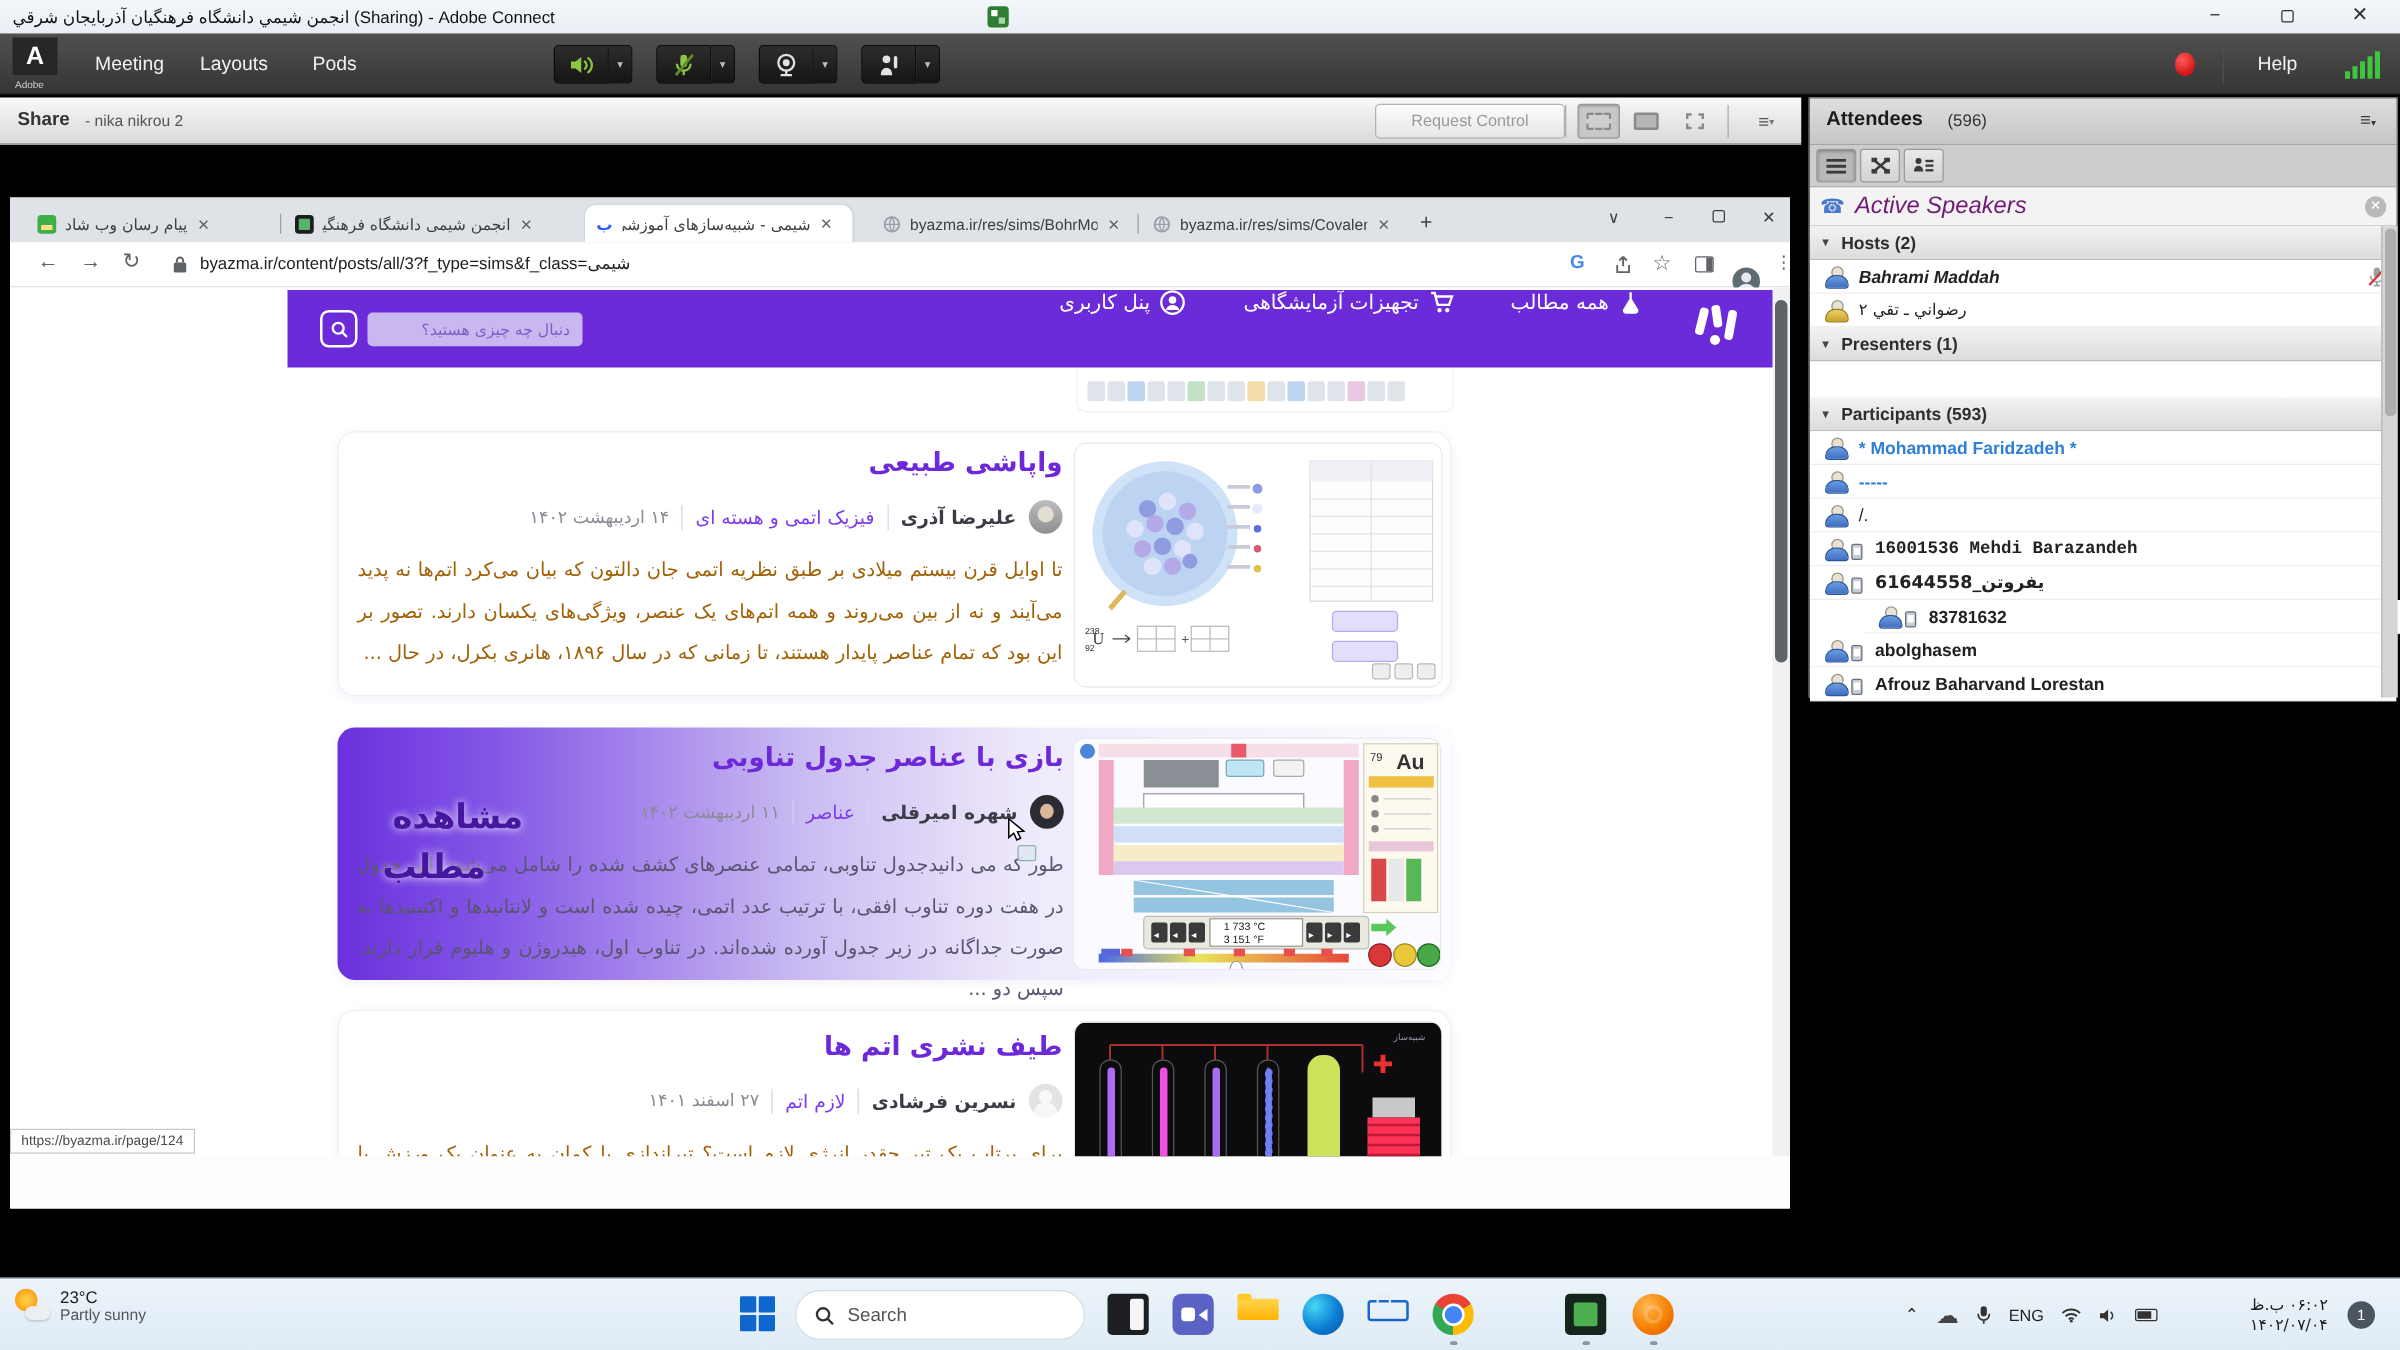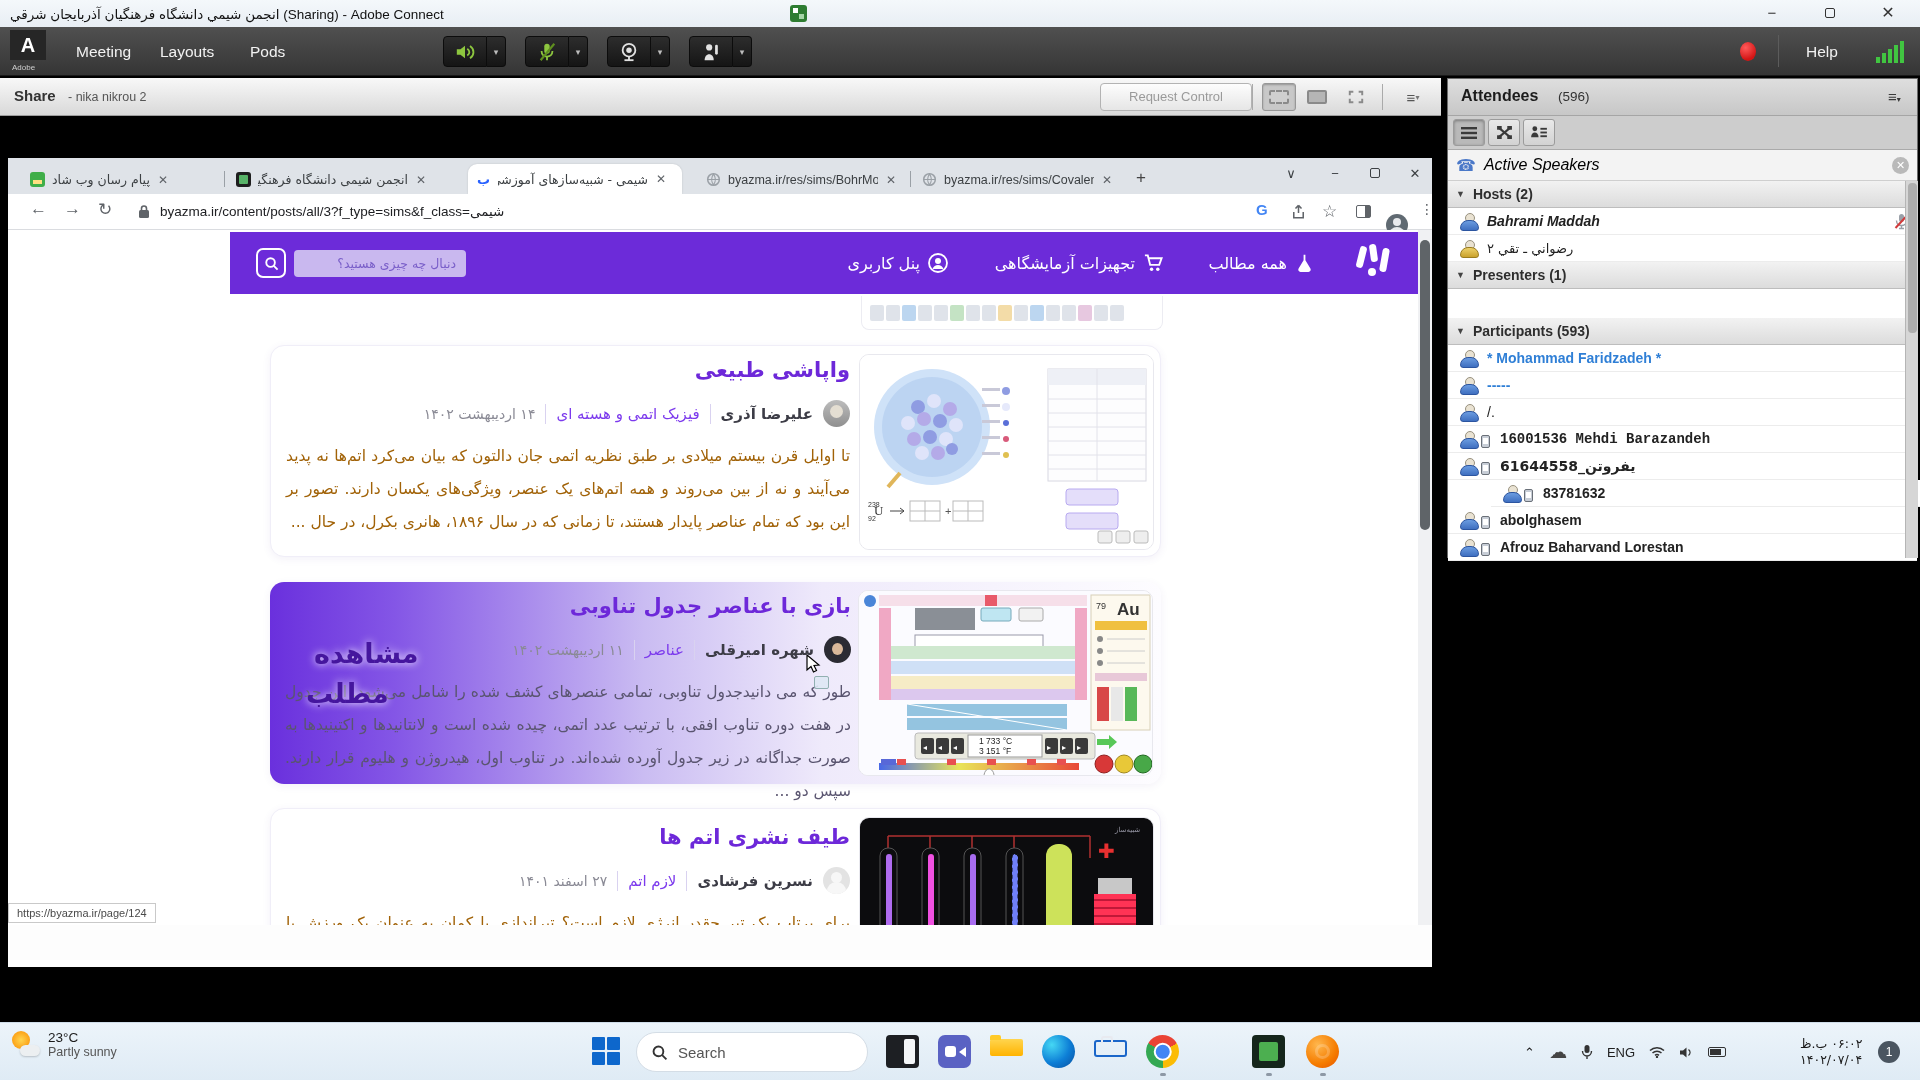--- a/index.html
+++ b/index.html
@@ -72,21 +72,21 @@
   .sidebar-ic::before { content:""; position:absolute; right:0; top:0; bottom:0; width:5px; background:#5f6368; }
   .avatar-ic { width:22px; height:22px; border-radius:50%; background:#606a72; position:relative; overflow:hidden; }
   .avatar-ic::before { content:""; position:absolute; left:7px; top:4px; width:8px; height:8px; border-radius:50%; background:#e8eaed; }
   .avatar-ic::after { content:""; position:absolute; left:3px; top:13px; width:16px; height:10px; border-radius:8px 8px 0 0; background:#e8eaed; }
 
   
   .page { position:absolute; left:0; top:72px; width:1424px; height:695px; background:#fff; overflow:hidden; }
   .site-header { position:absolute; left:222px; top:2px; width:1192px; height:62px; background:#6c2bd9; display:flex; align-items:center; }
   .logo-mark { position:absolute; right:28px; top:12px; width:40px; height:38px; }
   .logo-mark i { position:absolute; background:#fff; border-radius:3px; }
-  .nav-link { position:absolute; top:0; height:62px; color:#fff; font-size:16px; display:flex; align-items:center; gap:8px; }
+  .nav-link { position:absolute; top:0; height:62px; color:#fff; font-size:16px; display:flex; align-items:flex-start; gap:8px; }
   .search-btn { position:absolute; left:26px; top:16px; width:30px; height:30px; border:2px solid #fff; border-radius:7px; display:flex; align-items:center; justify-content:center; }
   .search-input { position:absolute; left:64px; top:18px; width:172px; height:27px; background:#c9b8ef; border:none; border-radius:4px; direction:rtl; text-align:right; padding:0 10px; font-size:12.5px; color:#5b3fb0; outline:none; font-family:"DejaVu Sans",sans-serif; }
   .search-input::placeholder { color:#7a5fc9; }
 
   .strip { position:absolute; left:853px; top:66px; width:302px; height:34px; background:#fff; border:1px solid #ececf2; border-top:none; border-radius:0 0 8px 8px; display:flex; align-items:center; gap:2px; padding:0 8px; }
   .strip i { display:block; width:14px; height:16px; background:#dfe3ea; border-radius:2px; }
 
   .card { position:absolute; left:262px; width:891px; background:#fff; border:1px solid #f0eef8; border-radius:14px; box-shadow:0 2px 8px rgba(80,60,160,.07); }
   .card .thumb { position:absolute; left:588px; top:8px; width:295px; border-radius:10px; overflow:hidden; border:1px solid #e8e8ee; background:#fff; }
   .c-title { position:absolute; right:310px; left:15px; top:12px; text-align:right; direction:rtl; font-size:21px; font-weight:bold; color:#6d28d9; font-family:"DejaVu Sans",sans-serif; }
@@ -151,21 +151,21 @@
 
   
   .pod { position:absolute; left:1447px; top:78px; width:471px; height:480px; background:#fff; border:1px solid #6b6b6b; }
   .pod-hdr { position:absolute; left:0; top:0; width:100%; height:37px; background:linear-gradient(#dedede,#c7c7c7); border-bottom:1px solid #a5a5a5; }
   .pod-hdr .t { position:absolute; left:13px; top:8px; font-size:16px; font-weight:bold; color:#1c1c1c; }
   .pod-hdr .c { position:absolute; left:110px; top:10px; font-size:13.5px; color:#333; }
   .pod-tools { position:absolute; left:0; top:37px; width:100%; height:34px; background:#cdcdcd; border-bottom:1px solid #aaa; display:flex; align-items:center; padding-left:5px; gap:3px; }
   .ptool { width:32px; height:27px; background:linear-gradient(#e9e9e9,#d2d2d2); border:1px solid #9b9b9b; border-radius:3px; display:flex; align-items:center; justify-content:center; }
   .ptool.sel { background:#b9b9b9; box-shadow:inset 0 1px 3px rgba(0,0,0,.35); }
   .active-row { position:absolute; left:0; top:71px; width:100%; height:31px; background:#f3f3f3; border-bottom:1px solid #cfcfcf; display:flex; align-items:center; padding:0 8px; gap:8px; }
-  .active-row .lbl { font-style:italic; color:#000000; font-size:16px; }
+  .active-row .lbl { font-style:italic; color:#701a75; font-size:19px; }
   .xcirc { margin-left:auto; width:17px; height:17px; border-radius:50%; background:#b9b9b9; color:#fff; font-size:11px; text-align:center; line-height:17px; }
   .sect { position:absolute; left:0; width:100%; height:27px; background:linear-gradient(#f2f2f2,#dcdcdc); border-bottom:1px solid #bdbdbd; font-size:14px; font-weight:bold; color:#2e2e2e; display:flex; align-items:center; gap:8px; padding-left:8px; }
   .sect .tri { font-size:9px; color:#444; }
   .arow { position:absolute; left:0; width:100%; height:27px; background:#fff; border-bottom:1px solid #ececec; display:flex; align-items:center; padding-left:12px; gap:10px; font-size:14px; color:#222; }
   .arow.selrow { background:linear-gradient(#4481dd,#1f54b0); color:#fff; font-weight:bold; }
   .arow .blue { color:#2f7fd6; font-weight:bold; }
   .pp { width:17px; height:16px; position:relative; flex:none; }
   .pp::before { content:""; position:absolute; top:0; left:4.5px; width:8px; height:8px; border-radius:50%; background:#e9e2d2; border:1px solid #98917f; }
   .pp::after { content:""; position:absolute; top:7px; left:0px; width:17px; height:9px; border-radius:8px 8px 3px 3px; background:linear-gradient(#6b9ce0,#3f6fc0); border:1px solid #2c55a0; }
   .pp.yellow::after { background:linear-gradient(#ecd06a,#caa22c); border-color:#9a7c1e; }

